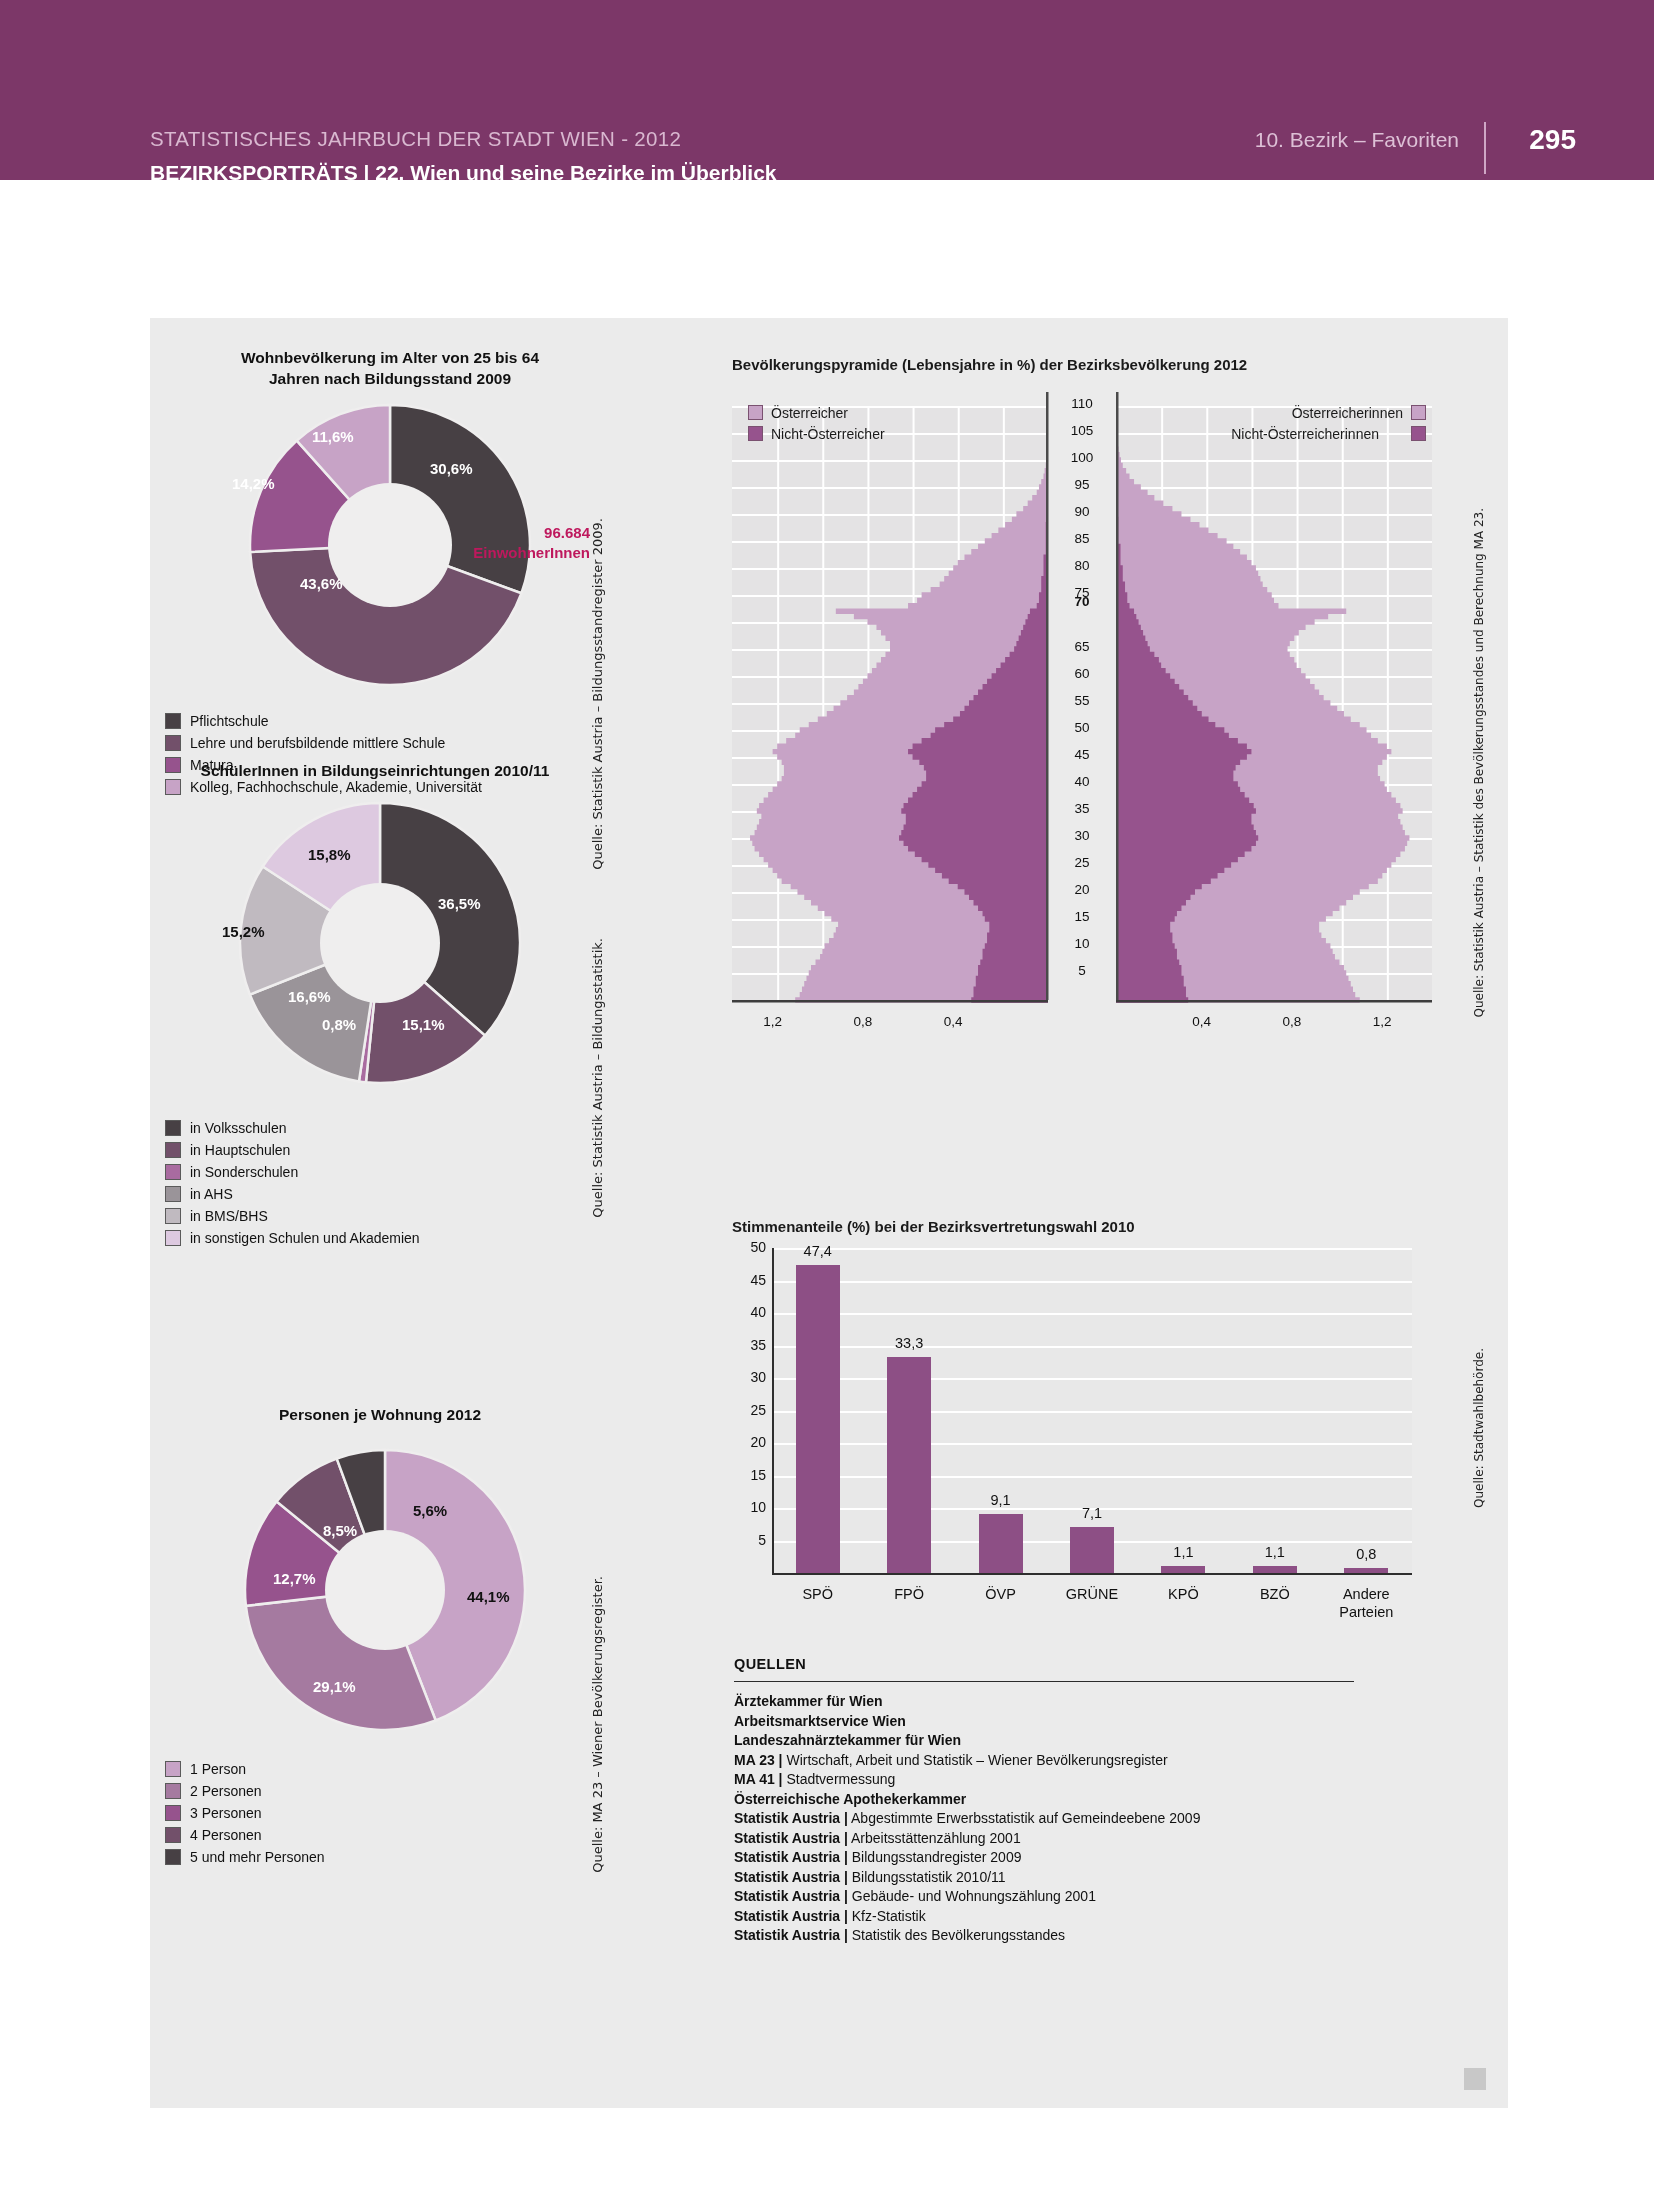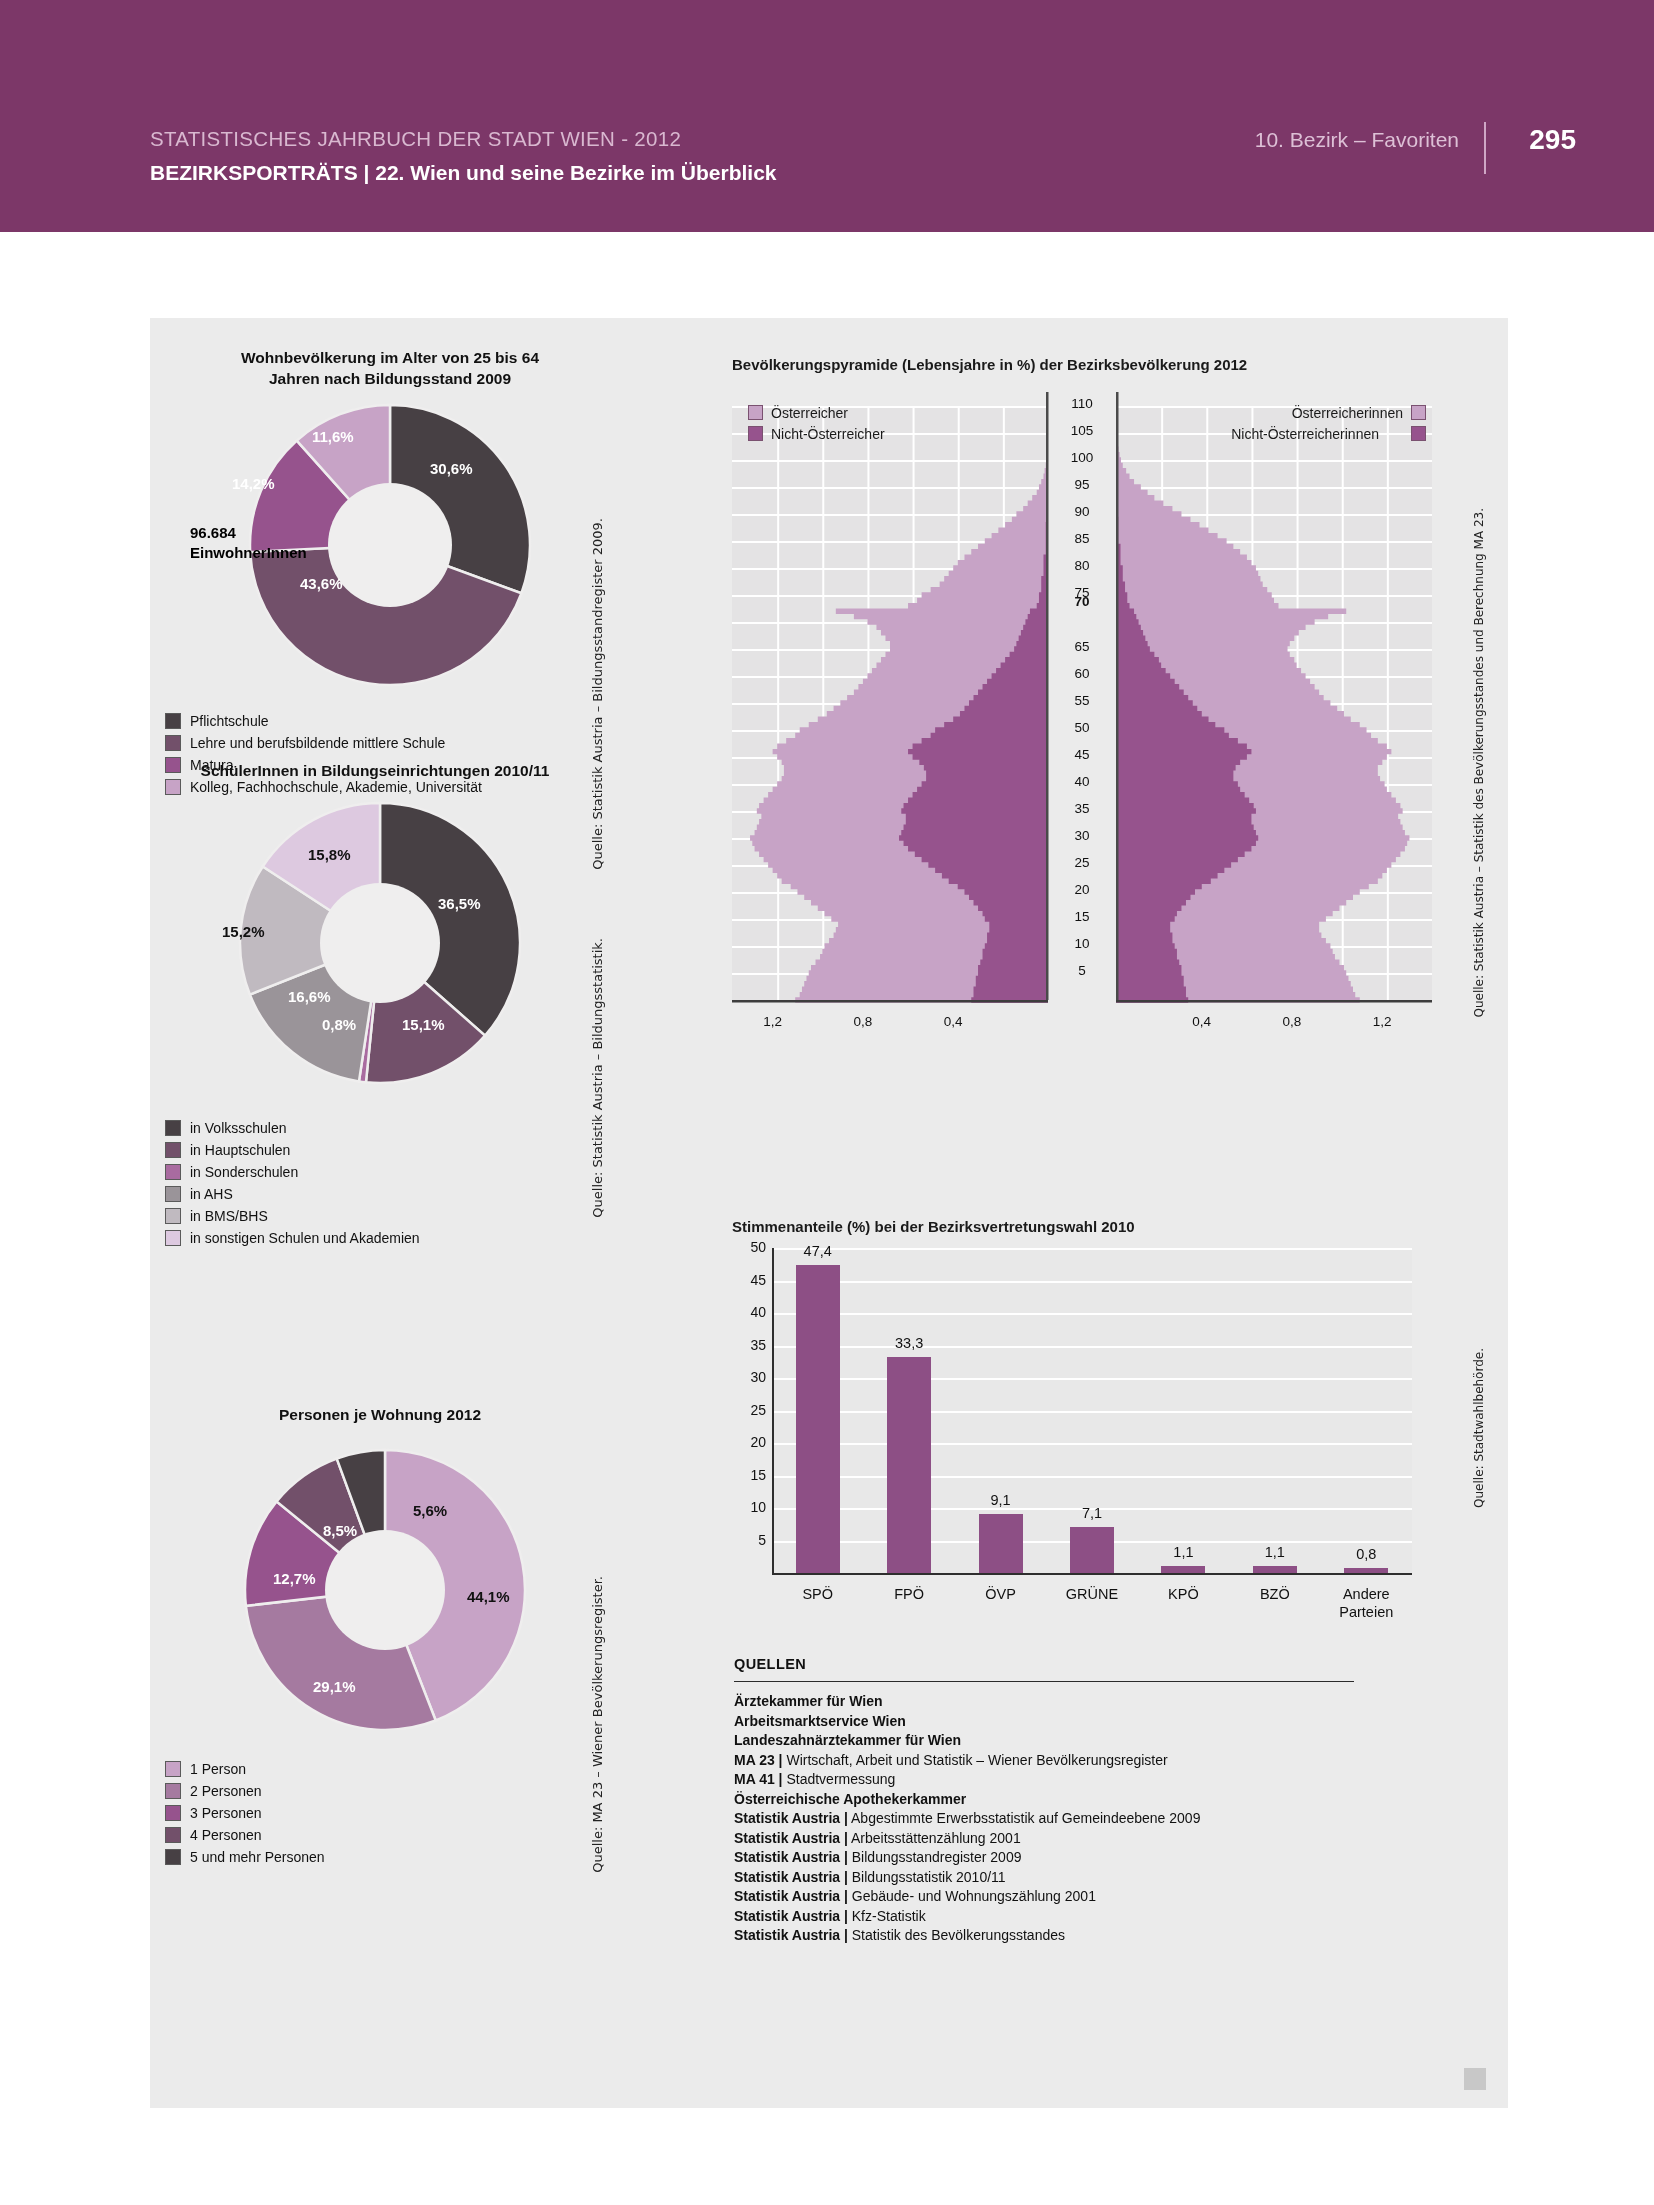--- a/index.html
+++ b/index.html
@@ -5,21 +5,21 @@
   html,body{margin:0;padding:0;}
   body{
     width:1654px;height:2205px;position:relative;
     background:#ffffff;
     font-family:"Liberation Sans", sans-serif;
     color:#1a1a1a;
     overflow:hidden;
   }
   
   #page-header{
-    position:absolute;left:0;top:0;width:1654px;height:232px;
+    position:absolute;left:0;top:0;width:1654px;height:180px;
     background:#7c3768;
   }
   #header-kicker{
     position:absolute;left:150px;top:127px;
     font-size:20.5px;letter-spacing:.3px;
     color:#d9b8d0;font-weight:400;white-space:nowrap;
   }
   #header-title{
     position:absolute;left:150px;top:161px;
     font-size:21px;color:#ffffff;font-weight:700;white-space:nowrap;
@@ -50,21 +50,21 @@
     font-size:15.5px;font-weight:700;color:#111;text-align:center;line-height:1.35;
   }
   .vsource{
     position:absolute;
     writing-mode:vertical-rl;transform:rotate(180deg);
     font-size:13px;color:#222;white-space:nowrap;
     font-family:"DejaVu Sans", sans-serif;
   }
   .donut-wrap{position:absolute;}
   .donut-center{
-    position:absolute;text-align:left;font-size:15px;font-weight:700;color:#000000;
+    position:absolute;text-align:right;font-size:15px;font-weight:700;color:#be185d;
     line-height:1.3;left:0;right:0;
   }
   .slice-label{
     position:absolute;font-size:15px;font-weight:700;white-space:nowrap;
   }
   .legend{position:absolute;}
   .legend-row{display:flex;height:22px;}
   .legend-sw{
     width:14px;height:14px;border:1px solid #5a5a5a;margin-right:9px;flex:0 0 auto;
   }

